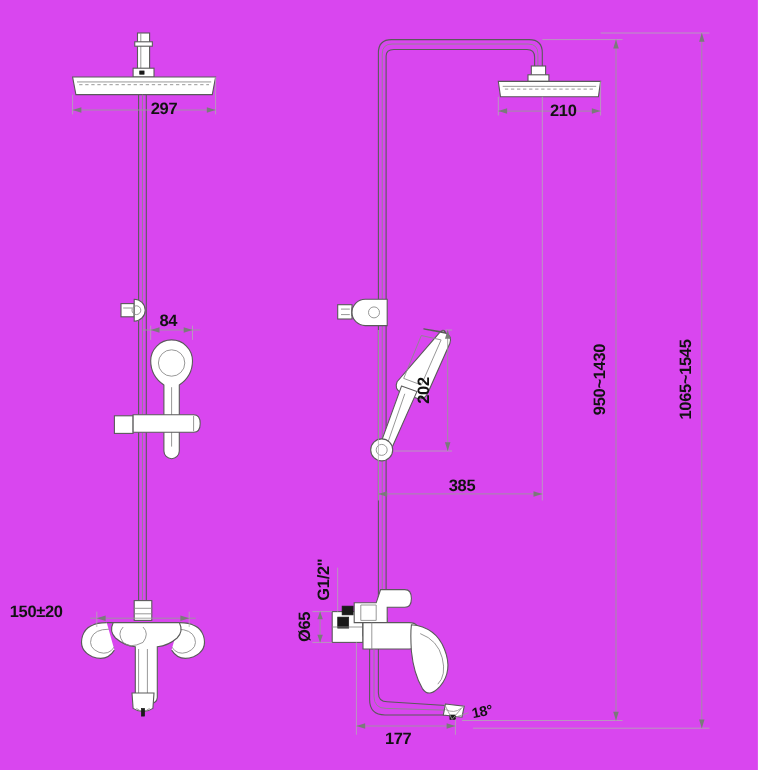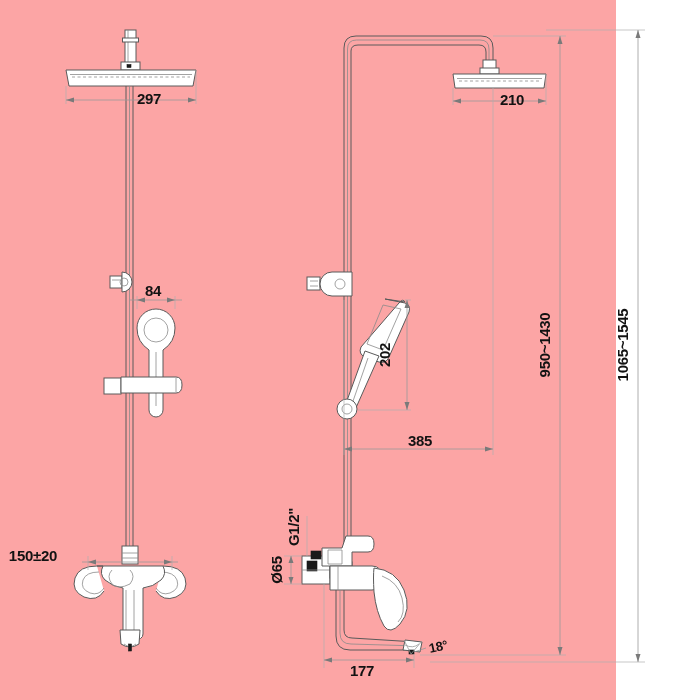--- a/index.html
+++ b/index.html
@@ -8,23 +8,23 @@
     background: #ffffff;
   }
   body {
     width: 700px;
     height: 700px;
     font-family: "Liberation Sans", sans-serif;
     overflow: hidden;
   }
   #drawing-root {
     position: relative;
-    width: 616px;
+    width: 689px;
     height: 700px;
-    background: #fca5a5;
+    background: #d946ef;
   }
   svg.sheet {
     position: absolute;
     top: 0;
     left: 0;
     width: 700px;
     height: 700px;
   }
   .part     { fill: none; stroke: #5a5a5a; stroke-width: 1; }
   .part-thin{ fill: none; stroke: #8a8a8a; stroke-width: 0.8; }

